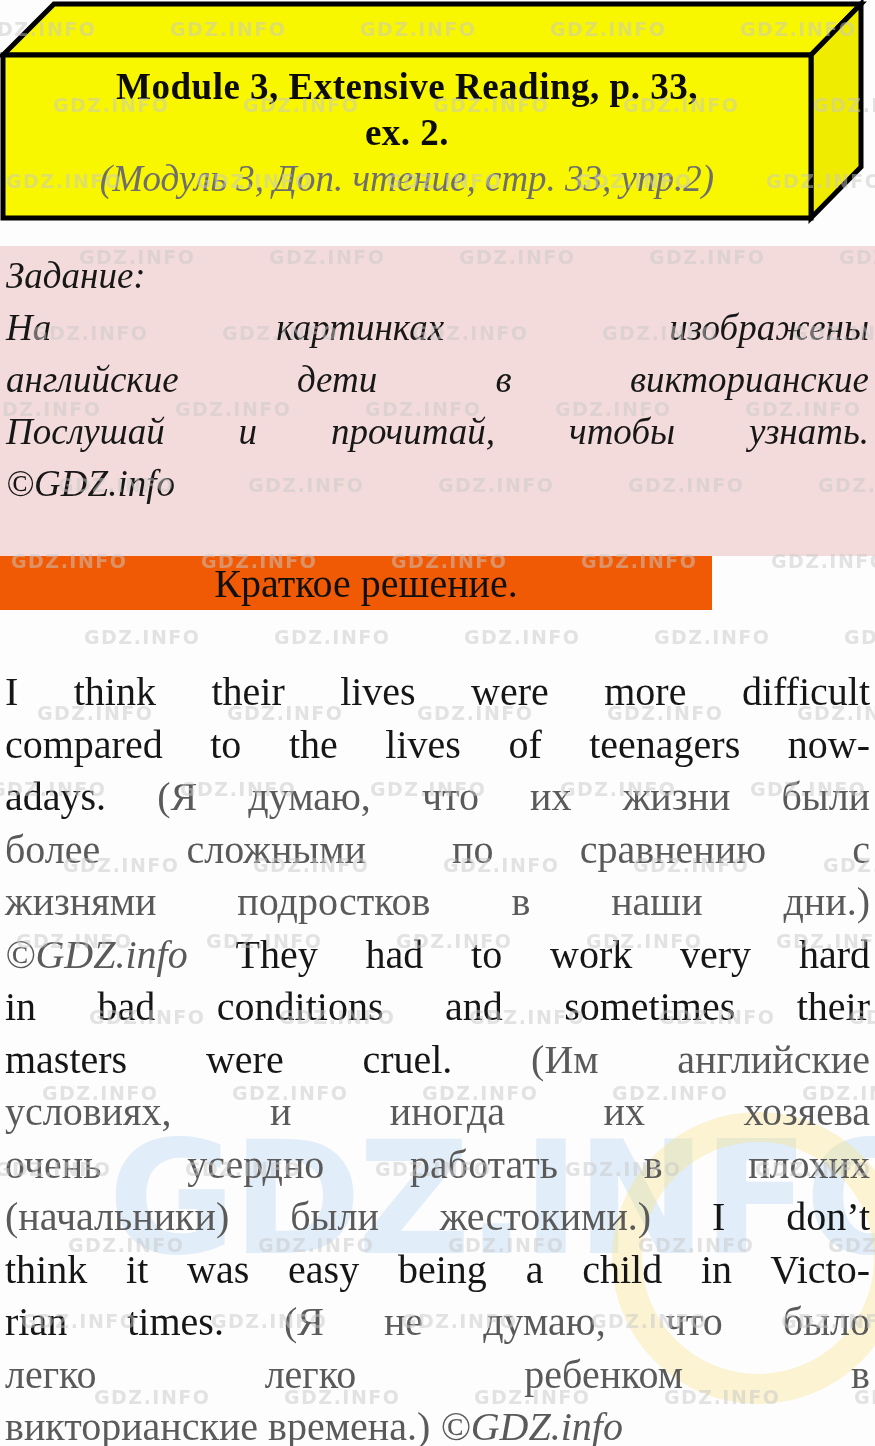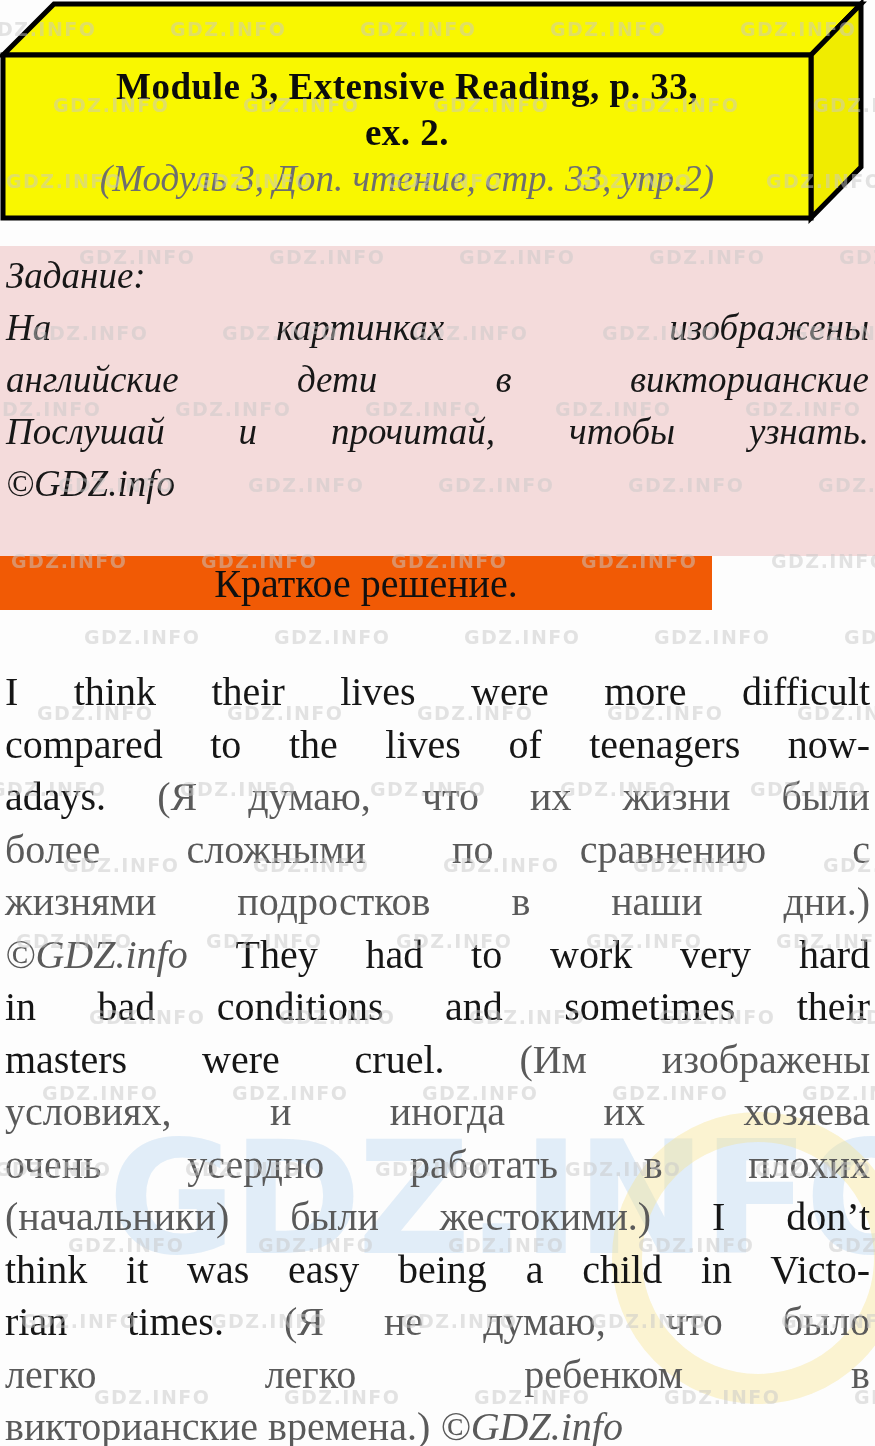--- a/index.html
+++ b/index.html
@@ -96,21 +96,21 @@
   </div>
 
   <section class="solution" id="body-lines">
       <div class="bline jline"><span class="s-en">I think their lives were more difficult</span></div>
       <div class="bline jline"><span class="s-en">compared to the lives of teenagers now-</span></div>
       <div class="bline jline"><span class="s-en">adays. </span><span class="s-ru">(Я думаю, что их жизни были</span></div>
       <div class="bline jline"><span class="s-ru">более сложными по сравнению с</span></div>
       <div class="bline jline"><span class="s-ru">жизнями подростков в наши дни.)</span></div>
       <div class="bline jline"><span class="s-mark">©GDZ.info </span><span class="s-en">They had to work very hard</span></div>
       <div class="bline jline"><span class="s-en">in bad conditions and sometimes their</span></div>
-      <div class="bline jline"><span class="s-en">masters were cruel. </span><span class="s-ru">(Им изображены</span></div>
+      <div class="bline jline"><span class="s-en">masters were cruel. </span><span class="s-ru">(Им английские</span></div>
       <div class="bline jline"><span class="s-ru">условиях, и иногда их хозяева</span></div>
       <div class="bline jline"><span class="s-ru">очень усердно работать в плохих</span></div>
       <div class="bline jline"><span class="s-ru">(начальники) были жестокими.) </span><span class="s-en">I don’t</span></div>
       <div class="bline jline"><span class="s-en">think it was easy being a child in Victo-</span></div>
       <div class="bline jline"><span class="s-en">rian times. </span><span class="s-ru">(Я не думаю, что было</span></div>
       <div class="bline jline"><span class="s-ru">легко легко ребенком в</span></div>
       <div class="bline plain"><span class="s-ru">викторианские времена.) </span><span class="s-mark">©GDZ.info</span></div>
     </section>
 
   <div class="wm-layer" id="wm">

